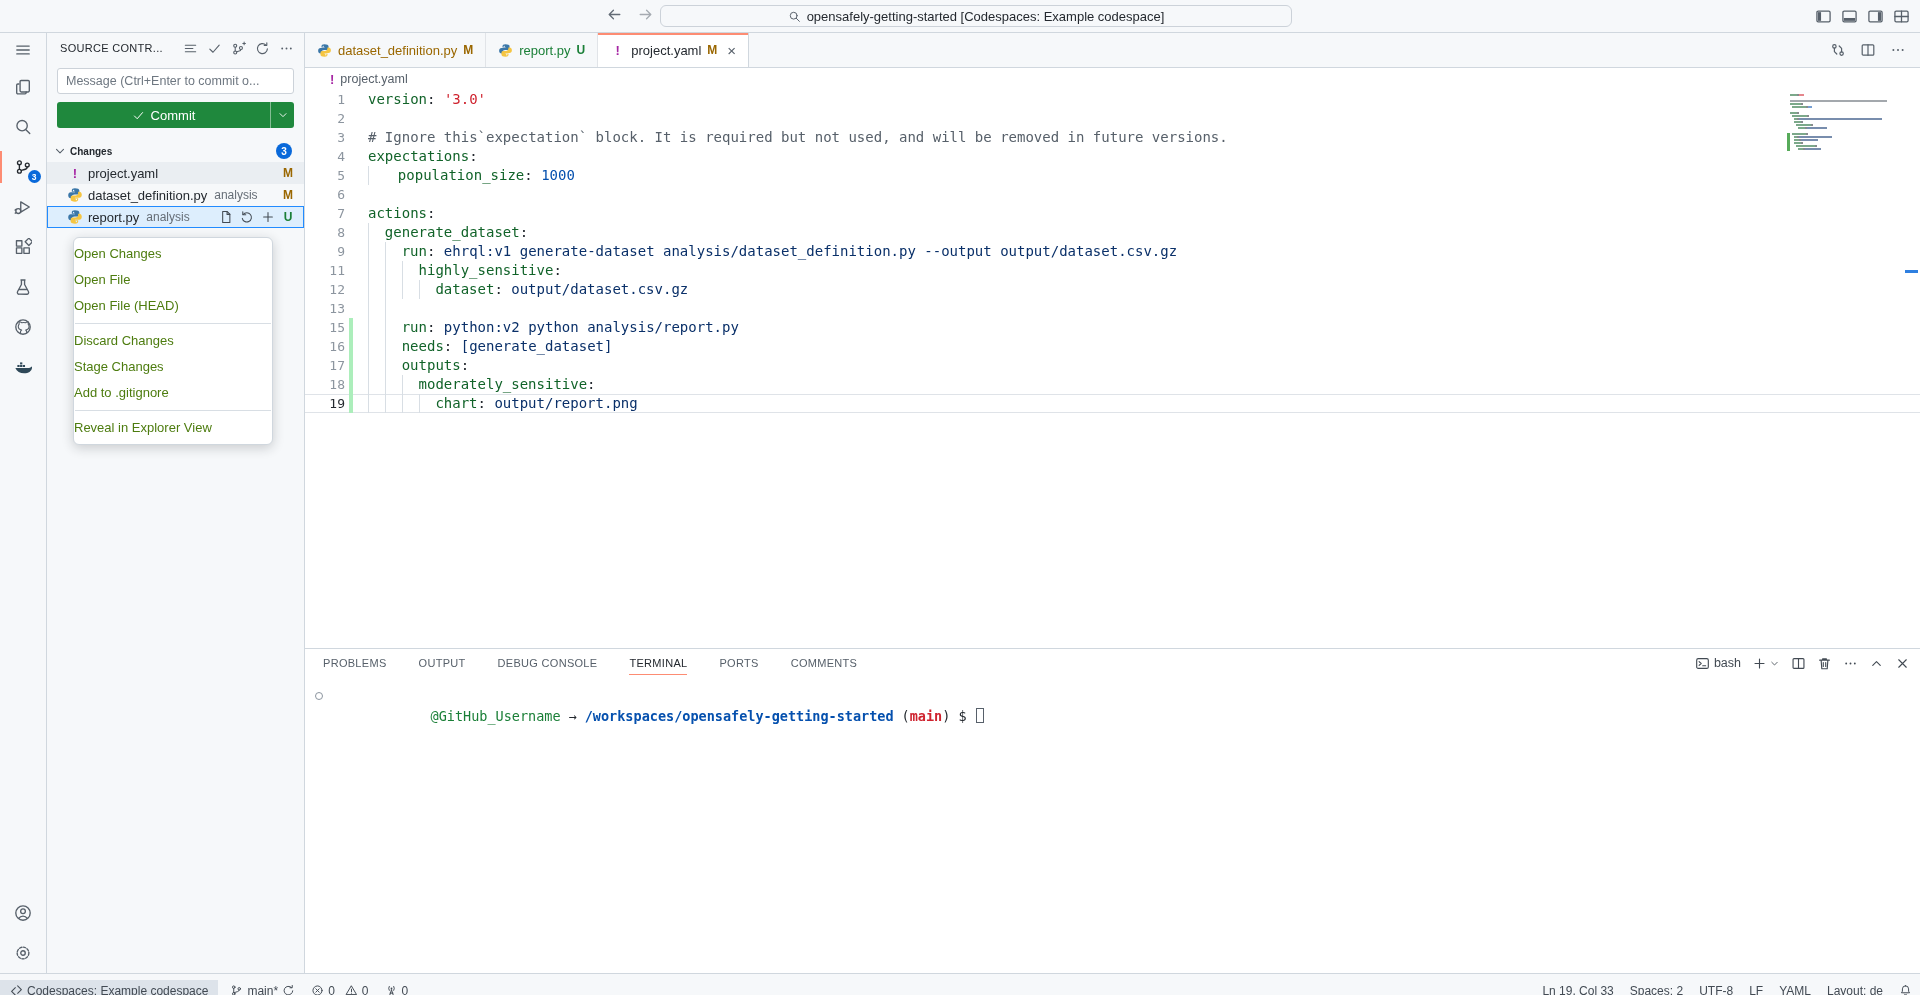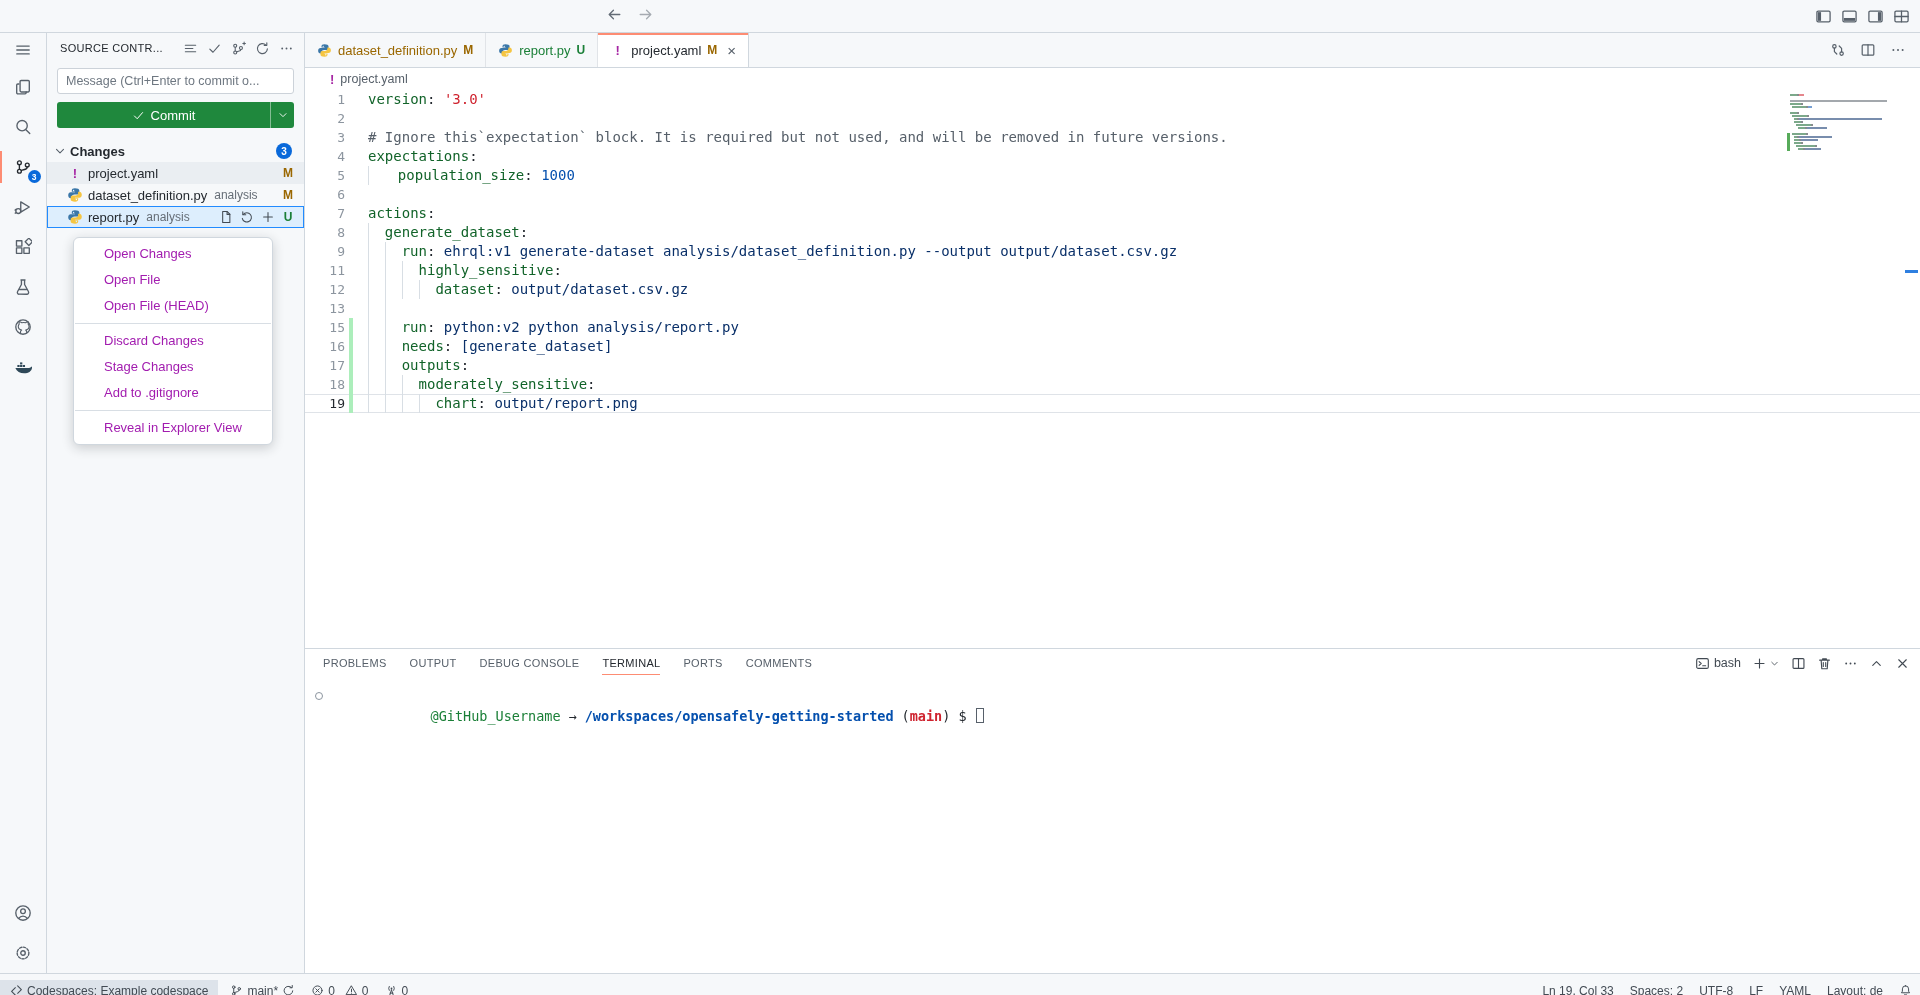--- a/index.html
+++ b/index.html
@@ -47,41 +47,41 @@
     padding:0 8px; font-size:12.5px; font-family:"Liberation Sans",sans-serif; color:#24292f; }
   .msg-input::placeholder { color:#6e7781; }
   .commit { display:flex; margin:8px 10px 0; height:26px; background:var(--commit-button,#1f883d);
     border-radius:3px; color:#fff; cursor:default; }
   .commit-main { flex:1; display:flex; align-items:center; justify-content:center; gap:6px; font-size:13px; }
   .commit-main .icon { width:13px; height:13px; }
   .commit-dd { width:24px; border-left:1px solid rgba(255,255,255,.45); display:flex; align-items:center; justify-content:center; }
   .commit-dd .icon { width:12px; height:12px; }
   .sect { display:flex; align-items:center; height:22px; margin-top:12px; padding:0 12px 0 6px; gap:3px; }
   .sect .icon { width:14px; height:14px; color:#57606a; }
-  .sect-label { font-size:13px; font-weight:700; }
+  .sect-label { font-size:10px; font-weight:700; }
   .cbadge { margin-left:auto; min-width:16px; height:16px; border-radius:8px; background:var(--badge,#0969da);
     color:#fff; font-size:10px; font-weight:700; display:flex; align-items:center; justify-content:center; padding:0 4px; }
   .frow { display:flex; align-items:center; height:22px; padding:0 10px 0 20px; gap:5px; font-size:13px; position:relative; }
   .frow.active { background:#eaeef2; }
   .frow.selected { background:var(--selection-bg,#ddeefd); box-shadow:inset 0 0 0 1px var(--selection-border,#218bff); }
   .ficon { width:16px; height:16px; flex:none; display:flex; align-items:center; justify-content:center; }
   .fdesc { color:#656d76; font-size:12px; margin-left:2px; }
   .fsp { flex:1; }
   .fact { display:flex; gap:7px; color:#424a53; margin-right:2px; }
   .fact .icon { width:14px; height:14px; }
   .fbadge { width:12px; text-align:center; font-size:12px; font-weight:700; }
   .fg-mod { color:var(--modified,#9a6700); }
   .fg-untracked { color:var(--untracked,#1a7f37); }
   .yaml-bang { font-weight:700; color:#a626a4; font-size:13px; line-height:1; }
 
   
   .ctxmenu { position:absolute; left:73px; top:237px; width:200px; background:#fff;
     border:1px solid #d0d7de; border-radius:6px; box-shadow:0 3px 12px rgba(27,31,36,.2);
     padding:3px 0; z-index:60; }
-  .mi { height:26px; line-height:26px; padding-left:30px; font-size:13px; color:#a21caf; }
+  .mi { height:26px; line-height:26px; font-size:13px; color:#4d7c0f; }
   .msep { height:1px; background:#d8dee4; margin:4px 1px; }
 
   
   .edcol { flex:1; display:flex; flex-direction:column; background:#fff; min-width:0; }
   .editor { height:615px; flex:none; display:flex; flex-direction:column; }
   .tabbar { height:35px; flex:none; background:#f6f8fa; border-bottom:1px solid #d0d7de; display:flex; align-items:stretch; }
   .tab { display:flex; align-items:center; gap:6px; padding:0 12px; font-size:13px; color:#57606a;
     position:relative; border-right:1px solid #e1e4e8; }
   .tab .ficon { width:15px; height:15px; }
   .tab.active { background:#fff; color:#24292f; border-right-color:#d0d7de; }
@@ -103,21 +103,21 @@
   .guide { display:inline-block; width:2ch; height:19px; border-left:1px solid #d8dee4; vertical-align:top; }
   .minimap { position:absolute; right:16px; top:4px; width:114px; bottom:4px; }
   .mml { height:2px; margin-bottom:1px; white-space:nowrap; font-size:0; }
   .mml b { display:inline-block; height:2px; vertical-align:top; }
   .mm-chg { position:absolute; left:-3px; top:39px; width:3px; height:18px; background:#57ab5a; }
   .ov-cursor { position:absolute; right:2px; top:180px; width:13px; height:3px; background:var(--overview-cursor,#0969da); opacity:.85; }
 
   
   .panel { height:325px; flex:none; border-top:1px solid #d0d7de; background:#fff; display:flex; flex-direction:column; }
   .phead { height:28px; flex:none; display:flex; align-items:center; padding:0 10px 0 18px; }
-  .ptabs { display:flex; gap:23px; height:100%; }
+  .ptabs { display:flex; gap:32px; height:100%; }
   .ptab { display:flex; align-items:center; position:relative; font-size:11px; letter-spacing:.3px; color:#57606a; }
   .ptab.active { color:#24292f; }
   .ptab.active::after { content:''; position:absolute; left:0; right:0; bottom:2px; height:1.5px; background:var(--accent,#fd8c73); }
   .pctrl { margin-left:auto; display:flex; align-items:center; gap:11px; color:#424a53; }
   .pctrl .icon { width:15px; height:15px; }
   .pshell { display:flex; align-items:center; gap:4px; font-size:12.5px; }
   .pplus { display:flex; align-items:center; gap:2px; }
   .pplus .icon.sm { width:11px; height:11px; }
   .term { flex:1; position:relative; padding:9px 0 0 10px; }
   .trow { position:relative; padding-left:18px; font-family:"DejaVu Sans Mono",monospace; font-size:13.5px; height:20px; line-height:20px; white-space:pre; }
@@ -152,20 +152,29 @@
       <span class="icon">
           <svg viewBox="0 0 16 16" fill="none" stroke="currentColor" stroke-width="1.2" stroke-linecap="round" stroke-linejoin="round">
             <path d="M13 8H3M7 4 3 8l4 4"></path>
           </svg>
         </span>
       <span class="icon fwd">
           <svg viewBox="0 0 16 16" fill="none" stroke="currentColor" stroke-width="1.2" stroke-linecap="round" stroke-linejoin="round">
             <path d="M3 8h10M9 4l4 4-4 4"></path>
           </svg>
         </span>
+    </div>
+    <div class="command-center">
+      <span class="icon">
+          <svg viewBox="0 0 16 16" fill="none" stroke="currentColor" stroke-width="1.2" stroke-linecap="round" stroke-linejoin="round">
+            <circle cx="7" cy="7" r="4.2"></circle>
+            <path d="M10.2 10.2 14 14"></path>
+          </svg>
+        </span>
+      <span>opensafely-getting-started [Codespaces: Example codespace]</span>
     </div>
     <div class="tb-right">
       <span class="icon">
           <svg viewBox="0 0 16 16" fill="none" stroke="currentColor" stroke-width="1.2" stroke-linecap="round" stroke-linejoin="round">
             <rect x="1.8" y="3" width="12.4" height="10" rx="1.2"></rect>
             <rect x="2.7" y="3.9" width="3" height="8.2" fill="currentColor" stroke="none"></rect>
           </svg>
         </span>
       <span class="icon">
           <svg viewBox="0 0 16 16" fill="none" stroke="currentColor" stroke-width="1.2" stroke-linecap="round" stroke-linejoin="round">

